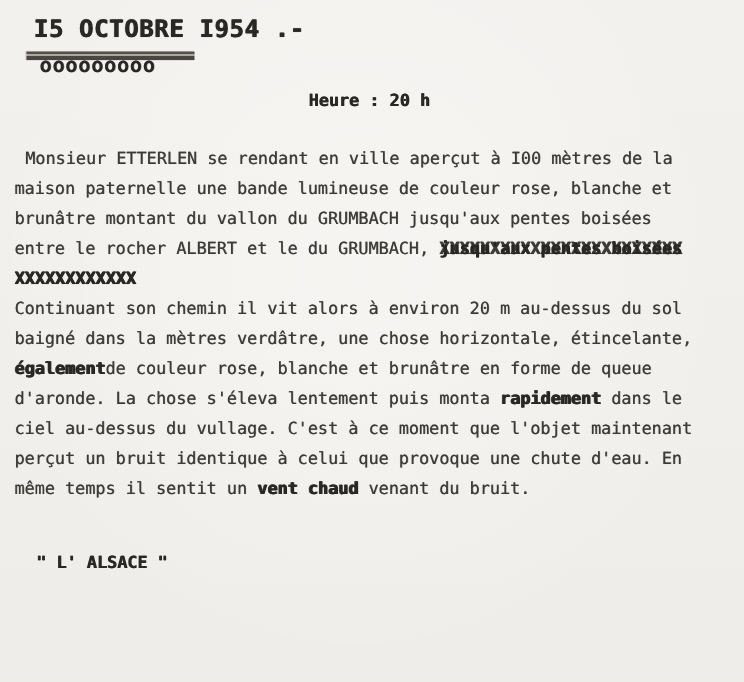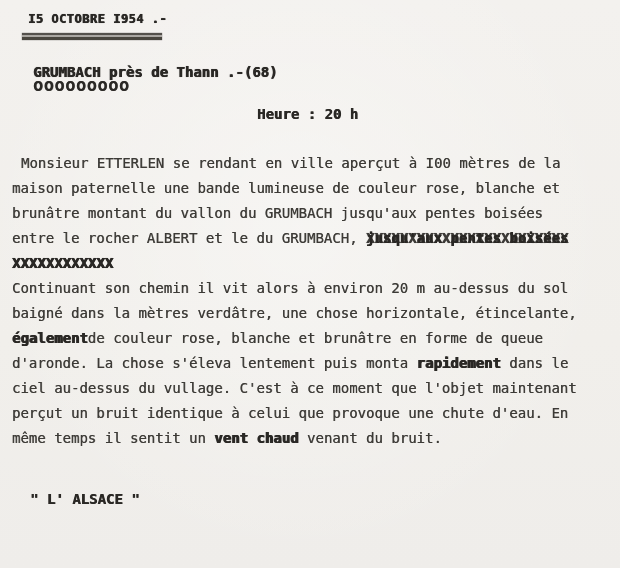--- a/index.html
+++ b/index.html
@@ -19,21 +19,21 @@
     background-color: var(--paper);
     overflow: hidden;
     font-family: "DejaVu Sans Mono", "Liberation Mono", monospace;
     color: var(--ink);
   }
   .typewriter {
     text-shadow: 0.4px 0 rgba(58,56,52,0.55), 0 0 0.6px rgba(58,56,52,0.35);
   }
   .date-heading {
     margin: 12px 0 0 28px;
-    font-size: 12px;
+    font-size: 20px;
     font-weight: bold;
     letter-spacing: 0.5px;
     color: var(--ink-heavy);
     text-shadow: 0.7px 0 currentColor, 0 0 0.8px rgba(40,38,35,0.5);
   }
   .date-underline {
     margin: 7px 0 0 22px;
     width: 140px;
     height: 7px;
     background:
@@ -107,21 +107,20 @@
 </style>
 </head>
 <body>
 
 <div class="paper typewriter">
 
   <div class="date-heading">I5 OCTOBRE I954 .-</div>
 
   <div class="date-underline"></div>
 
-  <div class="location-heading">GRUMBACH près de Thann .-(68)</div>
 
   <div class="location-marks">ooooooooo</div>
 
   <div class="time-heading">Heure : 20 h</div>
 
   <div class="report">
       <div class="line indent"><span class="seg-normal">Monsieur ETTERLEN se rendant en ville aperçut à I00 mètres de la</span></div>
       <div class="line"><span class="seg-normal">maison paternelle une bande lumineuse de couleur rose, blanche et</span></div>
       <div class="line"><span class="seg-normal">brunâtre montant du vallon du GRUMBACH jusqu'aux pentes boisées</span></div>
       <div class="line"><span class="seg-normal">entre le rocher ALBERT et le du GRUMBACH, </span><span class="seg-struck">jusqu'aux pentes boisées<span class="overtype">XXXXXXXXXXXXXXXXXXXXXXXX</span></span></div>

